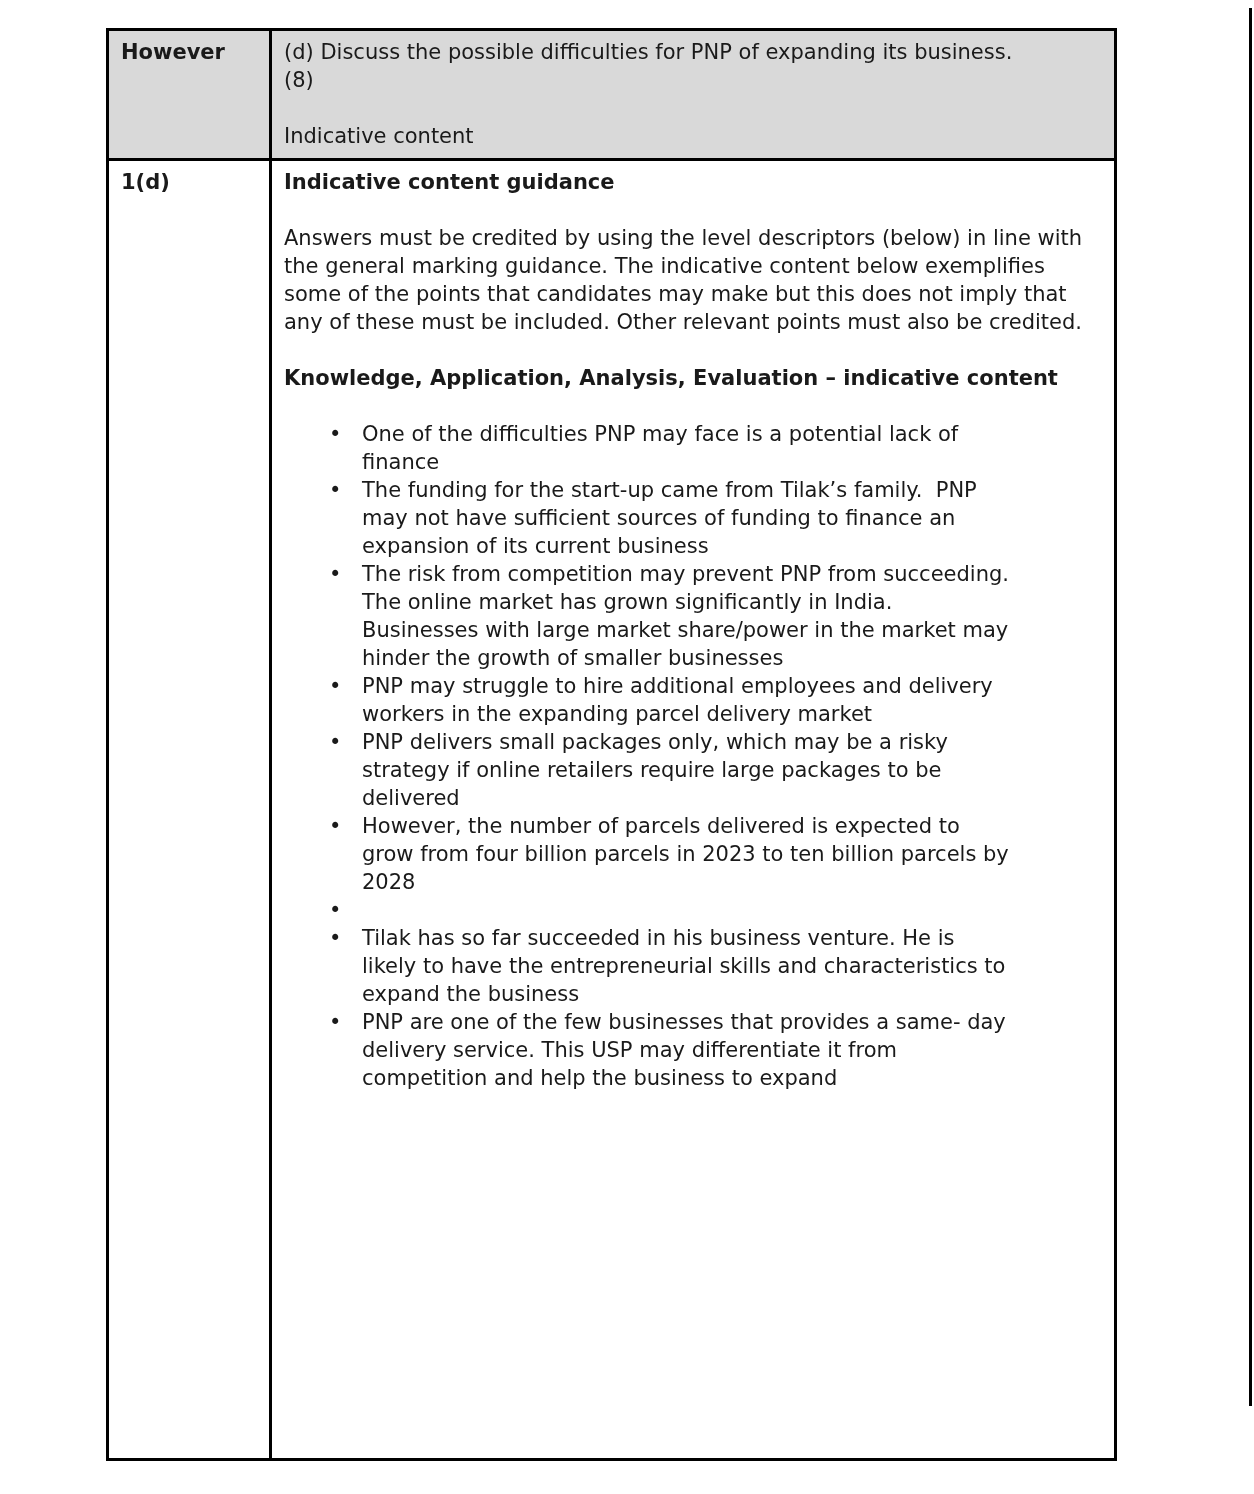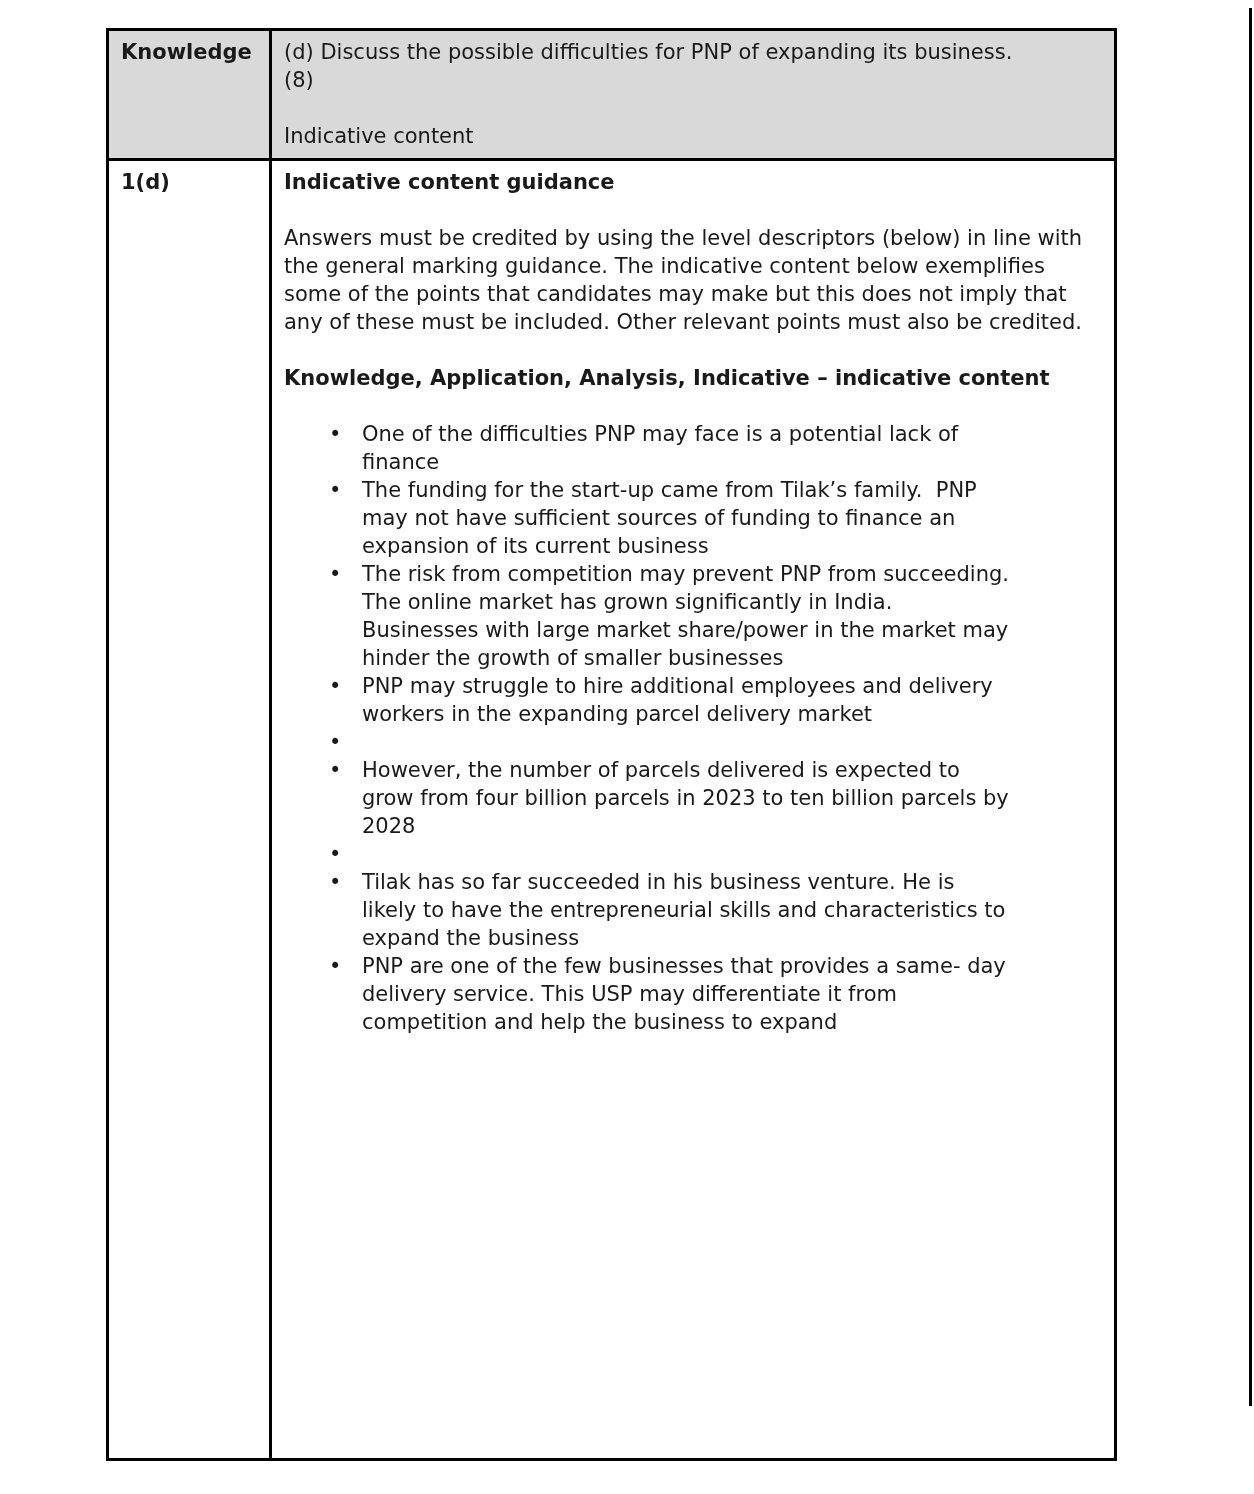--- a/index.html
+++ b/index.html
@@ -43,56 +43,57 @@
     position:absolute;left:1249px;top:8px;width:3px;height:1398px;
     background:var(--border);
   }
 </style>
 </head>
 <body>
 
 <div class="mark-table">
 
   <div class="cell col1 hdr b">
-    <span>Knowledge</span>
+    <span>However</span>
   </div>
 
   <div class="cell hdr">
     <p class="qline"><span>(d) Discuss the possible difficulties for </span><span class="i">PNP</span><span> of expanding its business.</span></p>
     <p class="marks-line">(8)</p>
     <p class="subheading">Indicative content</p>
   </div>
 
   <div class="cell col1 b">
     <span>1(d)</span>
   </div>
 
   <div class="cell">
       <p class="blk heading"><span class="b">Indicative content guidance</span></p>
       <p class="blk paragraph"><span>Answers must be credited by using the level descriptors (below) in line with the general marking guidance. The indicative content below exemplifies some of the points that candidates may make but this does not imply that any of these must be included. Other relevant points must also be credited.</span></p>
-      <p class="blk heading"><span class="b">Knowledge, Application, Analysis, Indicative – indicative content</span></p>
+      <p class="blk heading"><span class="b">Knowledge, Application, Analysis, Evaluation – indicative content</span></p>
       <div class="bullets blk">
         <div class="bullet">
           <span class="dot">•</span>
           <span class="btxt"><span>One of the difficulties </span><span class="i">PNP</span><span> may face is a potential lack of finance</span></span>
         </div>
         <div class="bullet">
           <span class="dot">•</span>
           <span class="btxt"><span>The funding for the start-up came from Tilak’s family.  </span><span class="i">PNP</span><span> may not have sufficient sources of funding to finance an expansion of its current business</span></span>
         </div>
         <div class="bullet">
           <span class="dot">•</span>
           <span class="btxt"><span>The risk from competition may prevent </span><span class="i">PNP</span><span> from succeeding. The online market has grown significantly in India. Businesses with large market share/power in the market may hinder the growth of smaller businesses</span></span>
         </div>
         <div class="bullet">
           <span class="dot">•</span>
           <span class="btxt"><span class="i">PNP</span><span> may struggle to hire additional employees and delivery workers in the expanding parcel delivery market</span></span>
         </div>
         <div class="bullet">
           <span class="dot">•</span>
+          <span class="btxt"><span class="i">PNP</span><span> delivers small packages only, which may be a risky strategy if online retailers require large packages to be delivered</span></span>
         </div>
         <div class="bullet">
           <span class="dot">•</span>
           <span class="btxt"><span>However, the number of parcels delivered is expected to grow from four billion parcels in 2023 to ten billion parcels by 2028</span></span>
         </div>
         <div class="bullet">
           <span class="dot">•</span>
         </div>
         <div class="bullet">
           <span class="dot">•</span>

